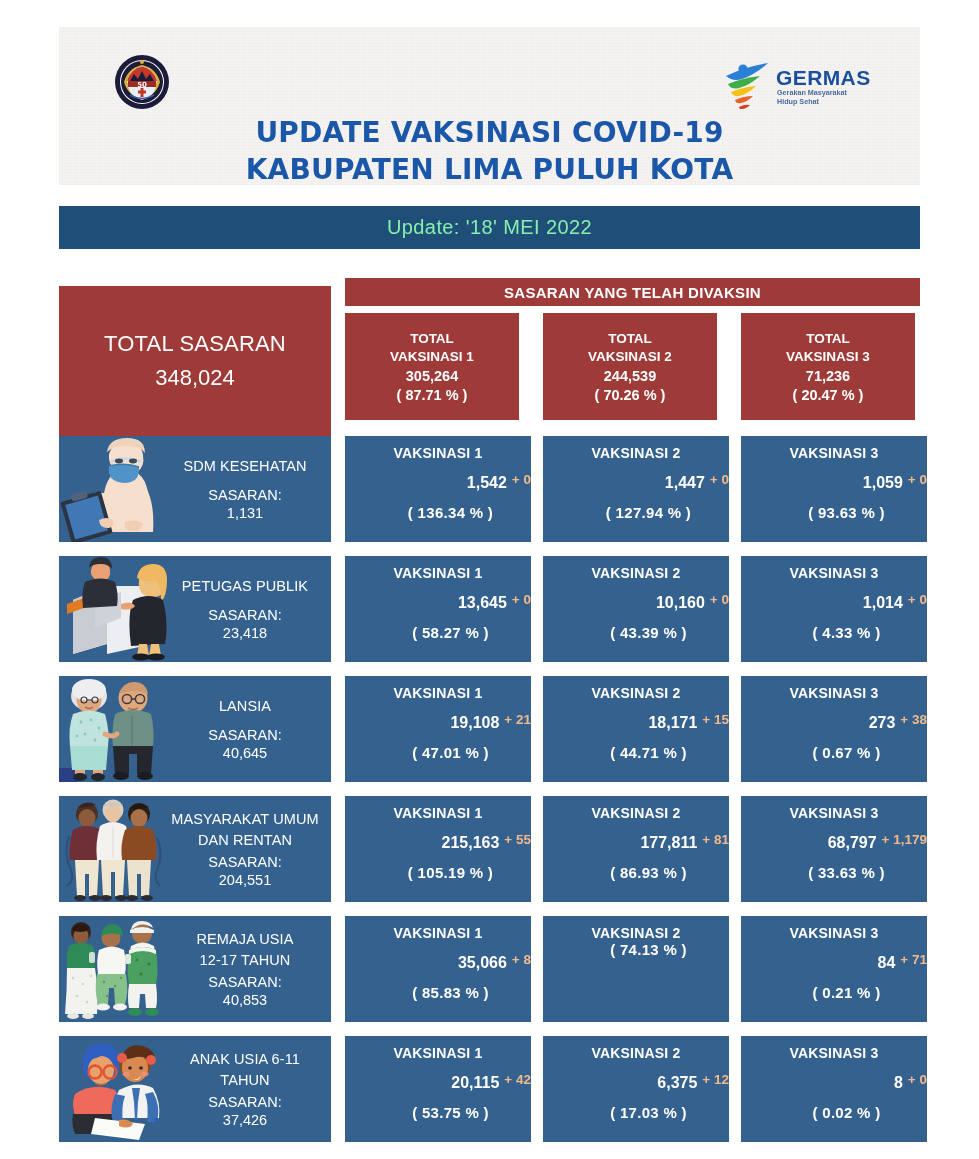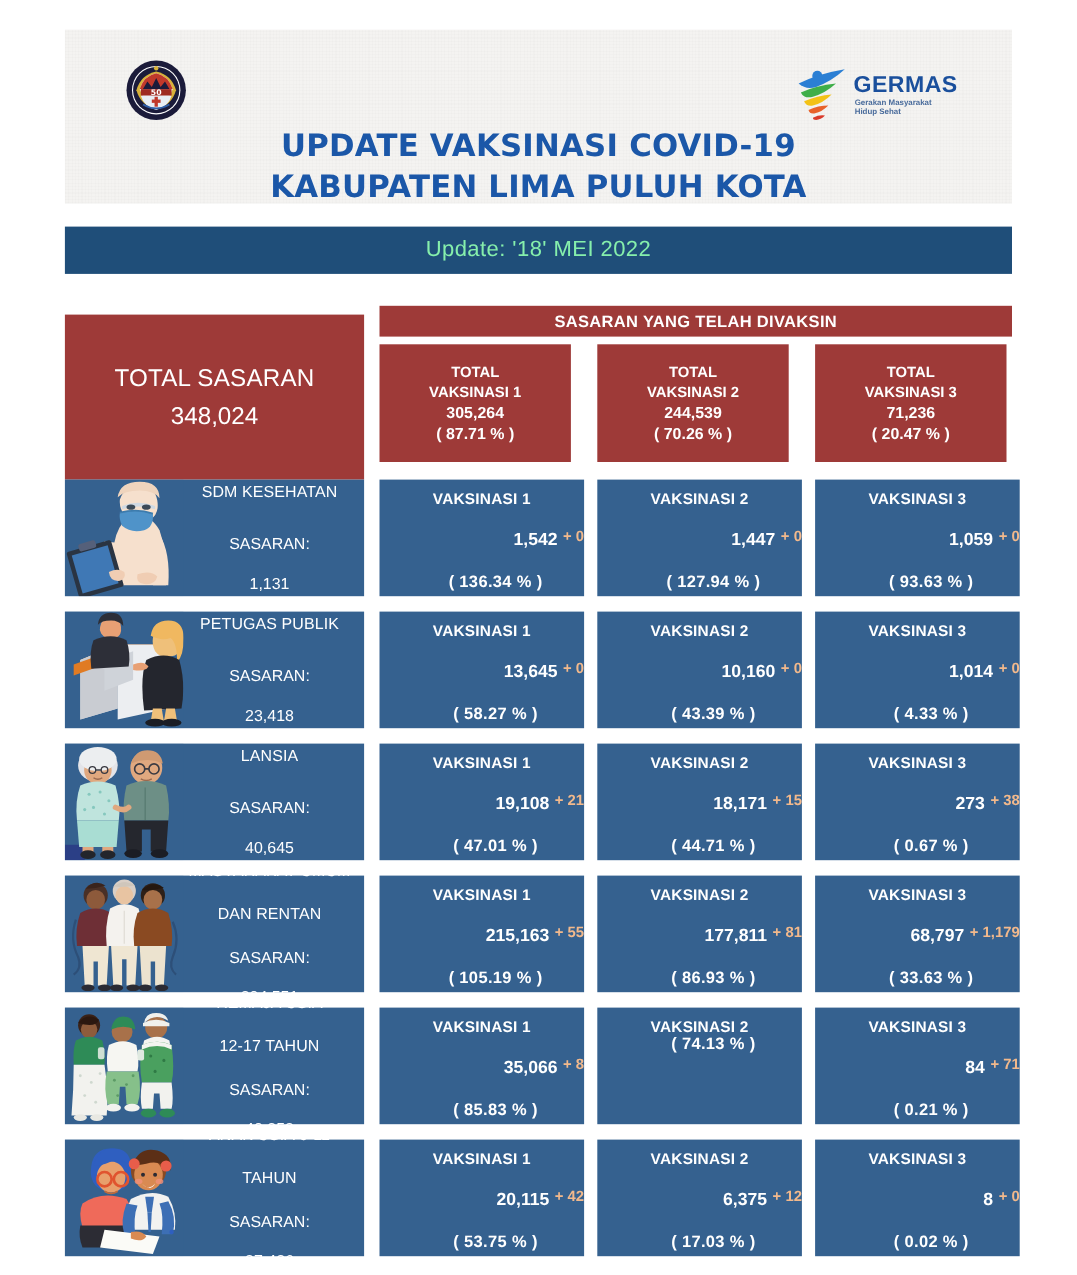--- a/index.html
+++ b/index.html
@@ -104,21 +104,21 @@
   .cat{
     position:absolute;left:0;top:0;width:272px;height:106px;
     background:#35618f;color:#ffffff;
     display:flex;align-items:stretch;
   }
   .illus{position:relative;width:108px;height:106px;flex:none;overflow:hidden;}
   .illus svg{position:absolute;left:0;top:0;}
   .cat-text{
     flex:1;display:flex;flex-direction:column;
     align-items:center;justify-content:center;
-    padding:6px 8px 6px 0;text-align:center;gap:20px;
+    padding:6px 8px 6px 0;text-align:center;gap:2px;
   }
   .cat-name{font-size:14.5px;line-height:1.3;letter-spacing:.1px;}
   .cat-sas-label{font-size:14.5px;margin-top:10px;}
   .cat-sas-value{font-size:14.5px;}
   .cat.tight .cat-sas-label{margin-top:2px;}
 
   .vcard{
     position:absolute;top:0;height:106px;width:186px;
     background:#35618f;color:#ffffff;
     display:flex;flex-direction:column;align-items:center;
@@ -128,21 +128,21 @@
   .vcard.v2{left:484px;}
   .vcard.v3{left:682px;}
   .v-title{font-size:14px;font-weight:700;letter-spacing:.2px;}
   .v-mid{
     flex:1;display:flex;align-items:center;justify-content:flex-end;
     width:100%;
   }
   .v-numwrap{display:flex;align-items:flex-start;}
   .v-num{font-size:16px;font-weight:700;align-self:flex-end;}
   .v-delta{font-size:13.5px;font-weight:700;color:#f2b98c;margin-left:5px;margin-top:-2px;}
-  .v-pct{font-size:15px;font-weight:700;padding-bottom:4px;letter-spacing:.3px;margin-left:25px;}
+  .v-pct{font-size:15px;font-weight:700;padding-bottom:21px;letter-spacing:.3px;margin-left:25px;}
 </style>
 </head>
 <body>
 
 <div class="page">
 
   <div class="banner">
 
     <div class="dinkes-logo">
       <svg width="56" height="56" viewBox="0 0 56 56">

